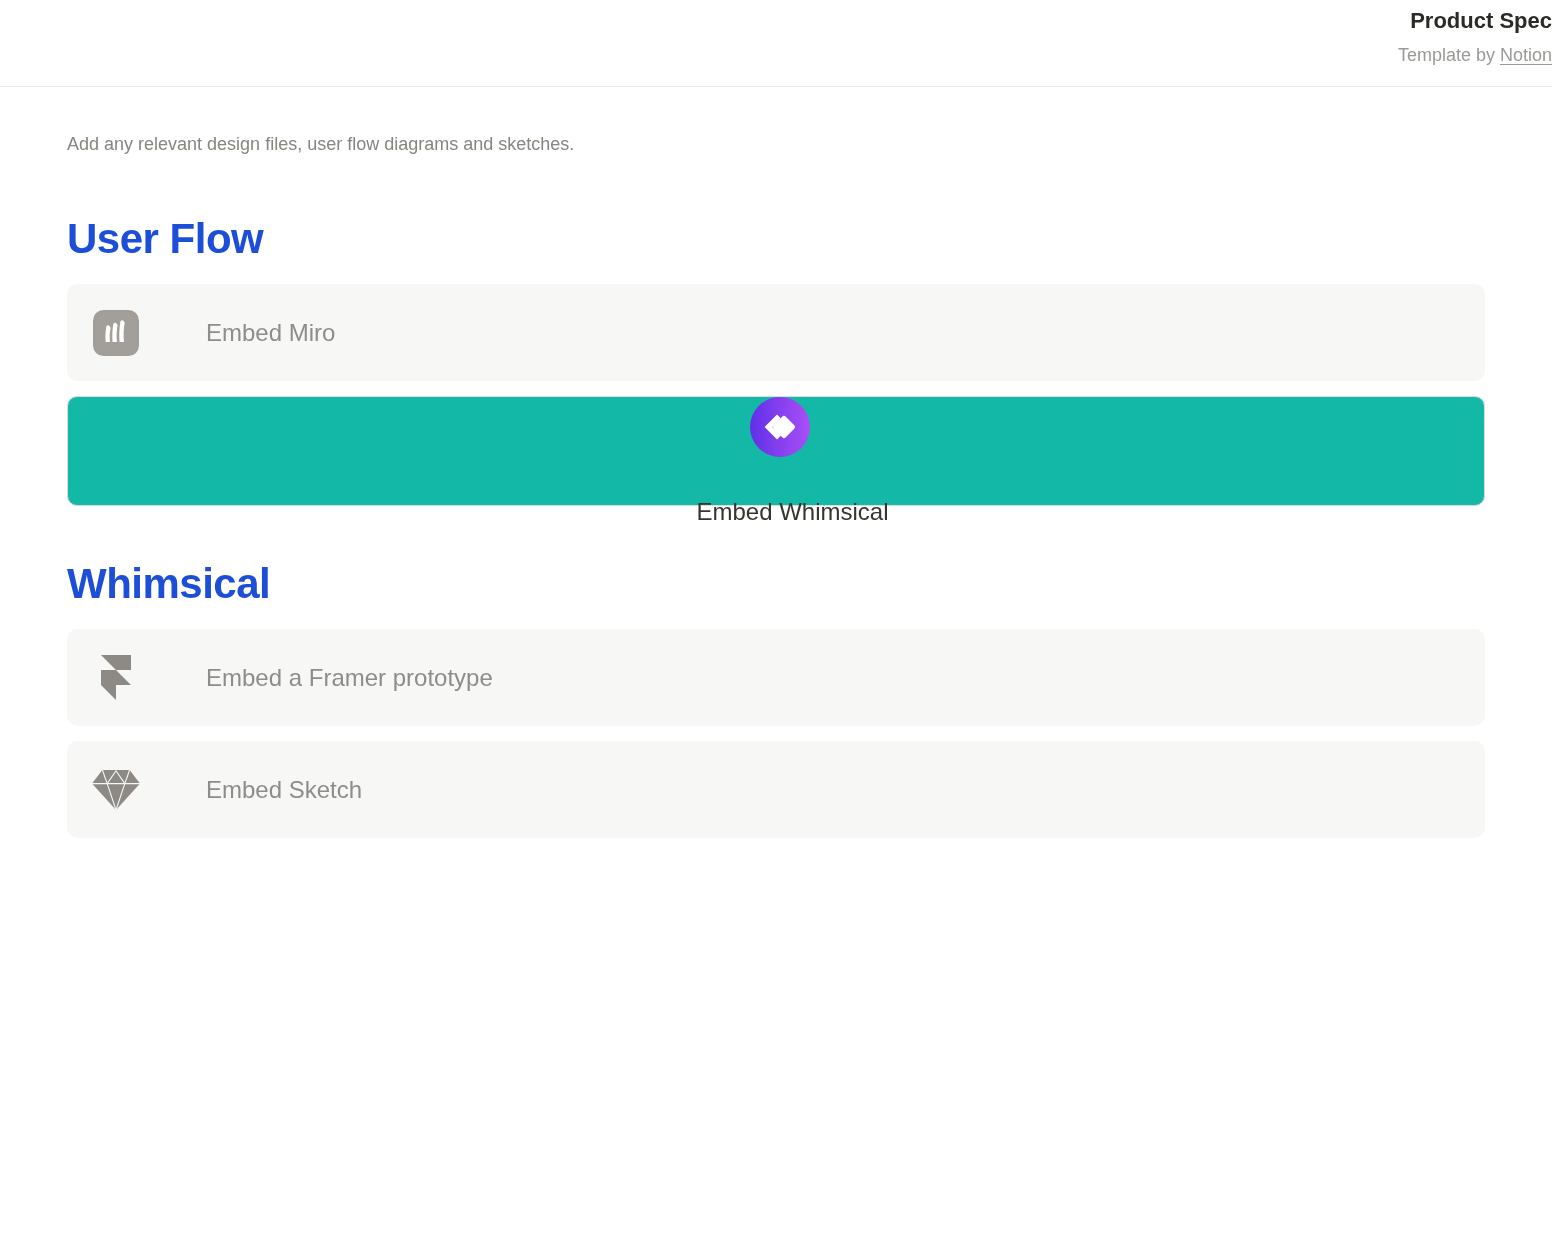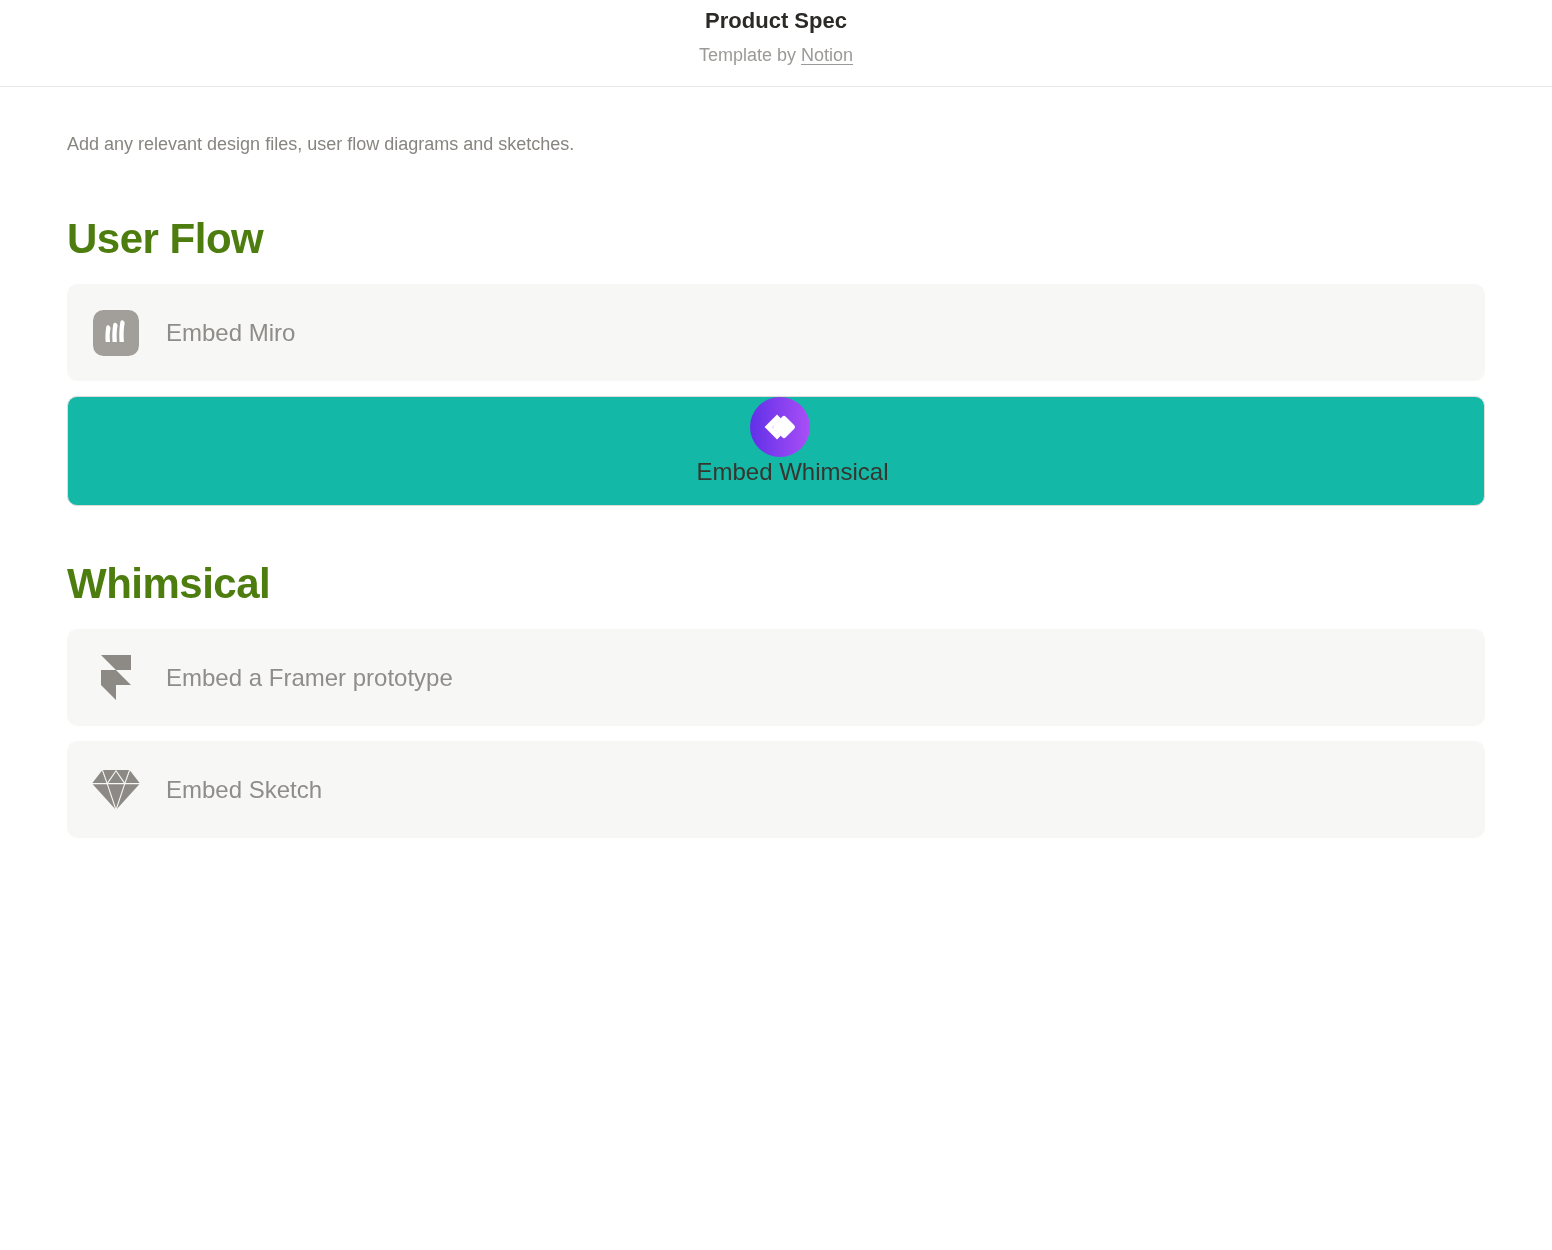--- a/index.html
+++ b/index.html
@@ -9,21 +9,21 @@
     font-family: "Liberation Sans", "DejaVu Sans", sans-serif;
     color: #37352f;
   }
 
   
   .topbar {
     height: 87px;
     border-bottom: 1px solid #e9e8e6;
     display: flex;
     flex-direction: column;
-    align-items: center;
+    align-items: flex-end;
     padding-top: 7px;
   }
   .doc-title {
     font-size: 22px;
     font-weight: 700;
     color: #2b2a26;
     line-height: 28px;
   }
   .doc-byline {
     margin-top: 7px;
@@ -61,31 +61,32 @@
     font-size: 18px;
     color: #87857f;
     line-height: 34px;
   }
 
   h2.section-heading {
     margin-top: 54px;
     font-size: 42px;
     font-weight: 700;
     letter-spacing: -0.5px;
-    color: #4d7c0f;
+    color: #1d4ed8;
     line-height: 48px;
   }
 
   
   .embed {
     display: flex;
     align-items: center;
     border-radius: 10px;
     margin-top: 21px;
     cursor: pointer;
+    gap: 40px;
   }
   .embed + .embed { margin-top: 15px; }
   .embed.placeholder {
     background: #f7f7f5;
     height: 97px;
     padding-left: 25px;
   }
   .embed.filled {
     background: #14b8a6;
     border: 1.5px solid #dedcd8;

